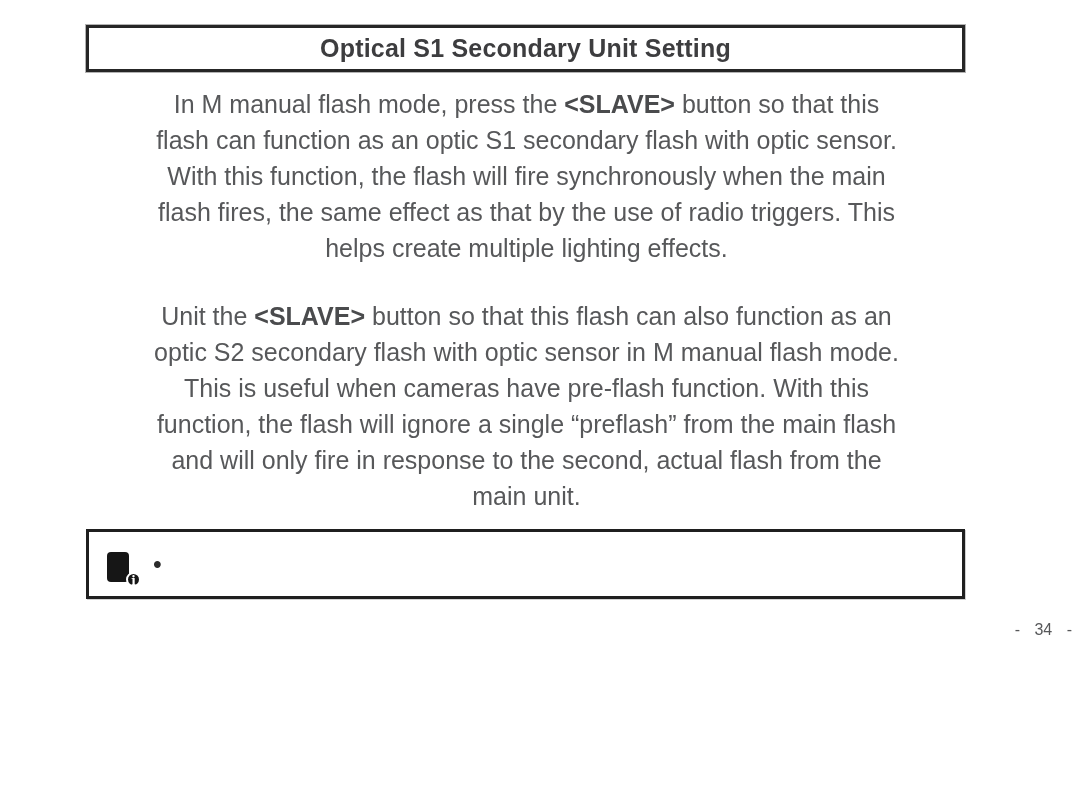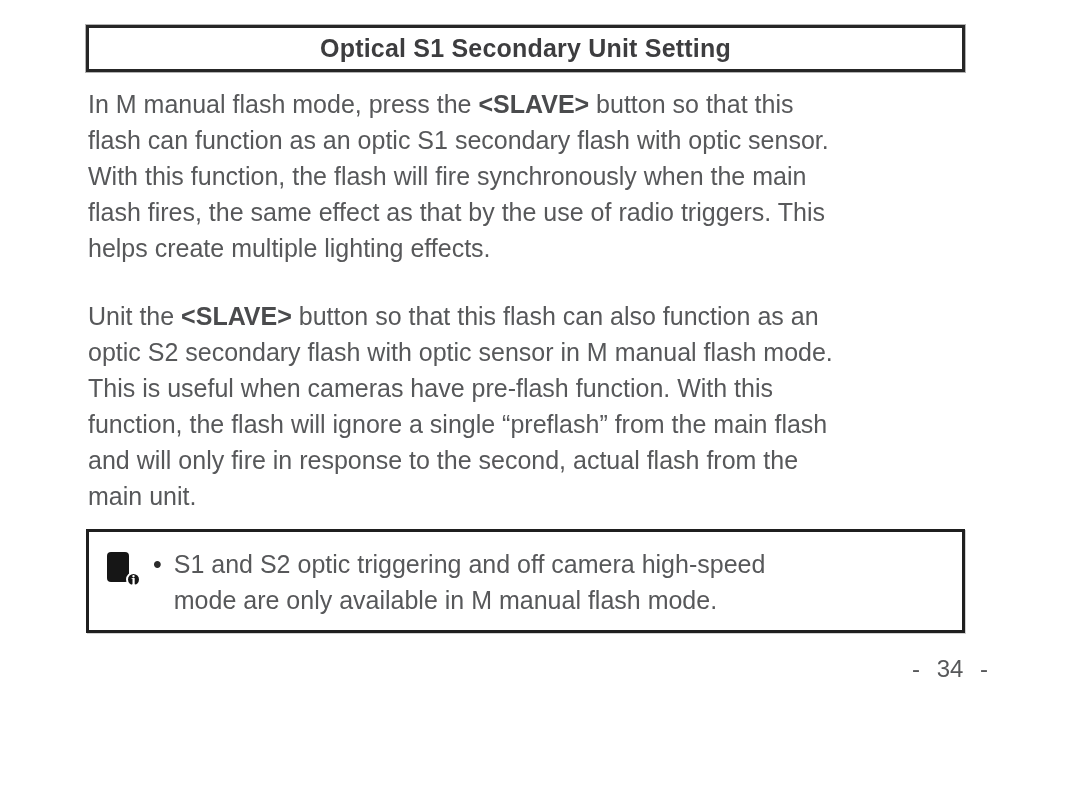--- a/index.html
+++ b/index.html
@@ -32,20 +32,21 @@
     color: #3d3d3f;
     letter-spacing: 0.2px;
   }
   .para {
     margin-top: 14px;
     margin-left: 2px;
     font-size: 25px;
     line-height: 36px;
     color: #57585a;
     white-space: pre-line;
+    text-align: center;
   }
   .para .bold-label {
     font-weight: bold;
     color: #4a4b4d;
   }
   .section-2 { margin-top: 32px; }
   .note-box {
     margin-top: 15px;
     border: 3px solid #1f1f1f;
     box-shadow: 1px 1px 0 rgba(0,0,0,0.18);
@@ -92,23 +93,22 @@
     flex: 0 0 auto;
   }
   .note-text {
     font-size: 25px;
     line-height: 36px;
     color: #57585a;
     white-space: pre-line;
   }
   .page-number {
     margin-top: 22px;
-    padding-right: 84px;
     text-align: right;
-    font-size: 24px;
+    font-size: 16px;
     color: #57585a;
     word-spacing: 10px;
   }
 </style>
 </head>
 <body>
 
 <div class="page">
   <div class="content">
 
@@ -131,20 +131,18 @@
 and will only fire in response to the second, actual flash from the
 main unit.</span></p>
     </div>
 
     <div class="note-box">
       <div class="note-icon">
         <div class="icon-rect"></div>
         <div class="icon-circle">i</div>
       </div>
       <span class="note-bullet">•</span>
-      <span class="note-text">S1 and S2 optic triggering and off camera high-speed
-mode are only available in M manual flash mode.</span>
     </div>
 
   </div>
 
   <div class="page-number">- 34 -</div>
 </div>
 
 </body></html>

